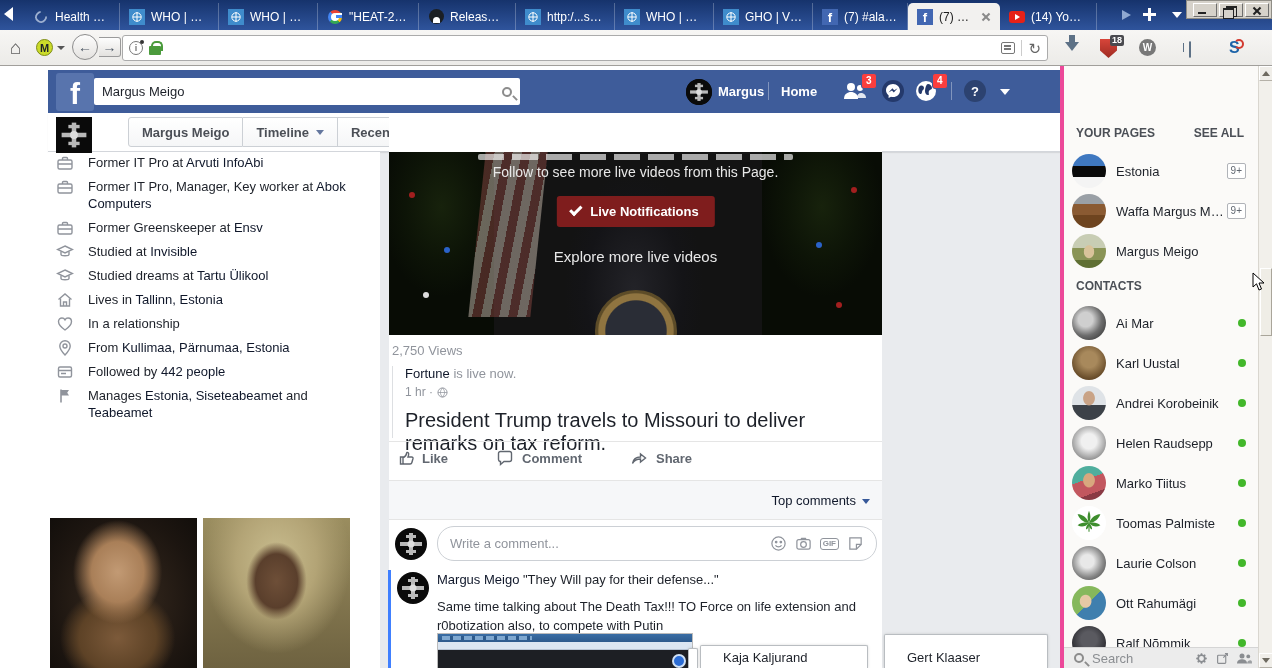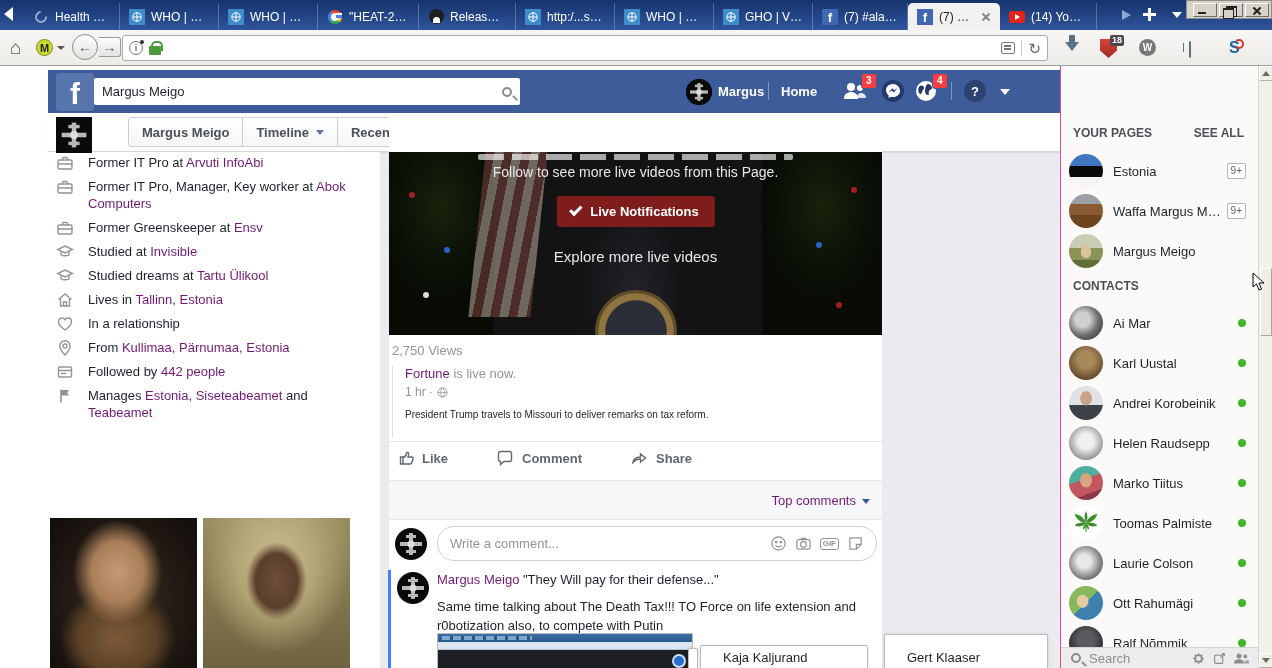--- a/index.html
+++ b/index.html
@@ -107,21 +107,21 @@
   .subhdr{background:#fff;border-bottom:1px solid #d3d6db;box-shadow:0 1px 1px rgba(0,0,0,.08);}
   .segbtn{height:30px;border:1px solid #ccd0d5;background:linear-gradient(#fff,#f5f6f7);display:flex;align-items:center;
           gap:7px;padding:0 13px;font-weight:bold;color:#4b4f56;font-size:13px;}
   .blue-caret{width:0;height:0;border-left:4px solid transparent;border-right:4px solid transparent;border-top:5px solid #64779e;}
   .avatar-sq{border-radius:0;overflow:hidden;background:#000;}
   .circle{border-radius:50%;overflow:hidden;}
 
   
   .about-item{position:relative;padding-left:32px;margin-bottom:7px;line-height:17px;font-size:13px;color:#1d2129;width:316px;}
   .about-item svg{position:absolute;left:0;top:0;}
-  .fb-link{color:#701a75;}
+  .fb-link{color:#0f172a;}
 
   
   .video{background:#131313;overflow:hidden;}
   .tree{position:absolute;top:0;height:100%;width:105px;
         background:radial-gradient(60px 90px at 50% 30%,#17220c 0%,#0d1407 60%,#080c05 100%);}
   .orn{position:absolute;width:6px;height:6px;border-radius:50%;}
   .flagstripes{position:absolute;left:88px;top:0;width:62px;height:165px;transform:skewX(-6deg);
         background:repeating-linear-gradient(95deg,#7c413c 0 9px,#b8aca0 9px 18px);opacity:.55;}
   .figure{position:absolute;left:150px;top:10px;width:190px;height:100%;
         background:radial-gradient(70px 120px at 50% 70%,#232328 0%,#141417 70%,rgba(0,0,0,0) 100%);}
@@ -142,21 +142,21 @@
   .blue-rail{background:#4080ff;}
   .mini-shot{overflow:hidden;border:1px solid #bbb;}
   .ms-title{height:8px;background:linear-gradient(#3a6ea5,#2d5a8c);position:relative;}
   .ms-title::after{content:"";position:absolute;left:4px;top:2px;width:90px;height:4px;
         background:repeating-linear-gradient(90deg,#7fa8d0 0 8px,#2d5a8c 8px 11px);}
   .ms-nav{height:8px;background:#dce6f2;border-bottom:1px solid #b8c4d4;}
   .ms-body{height:44px;background:#1d1f24;position:relative;}
   .ms-globe{position:absolute;right:6px;top:4px;width:14px;height:14px;border-radius:50%;background:#2b6cd4;border:2px solid #cfe0f4;}
 
   
-  .rsb{background:#fbfaf8;border-left:1px solid #ec4899;}
+  .rsb{background:#fbfaf8;border-left:4px solid #ec4899;}
   .rsb-title{font-size:12px;font-weight:bold;color:#4b4f56;}
   .row-name{font-size:13px;color:#1d2129;white-space:nowrap;overflow:hidden;text-overflow:ellipsis;}
   .plus-badge{border:1px solid #b0b3b8;background:#fff;border-radius:2px;font-size:10px;color:#606770;padding:1px 3px;line-height:1.2;}
   .green-dot{width:8px;height:8px;border-radius:50%;background:#42b72a;}
   .chat-search{background:#ececec;border-top:1px solid #d5d5d5;display:flex;align-items:center;gap:8px;padding:0 10px;}
   .chat-tab{background:#fff;border:1px solid #b9bdc1;border-bottom:none;border-radius:2px 2px 0 0;
             box-shadow:0 0 3px rgba(0,0,0,.15);font-size:13px;color:#1d2129;}
 
   
   .sb-track{background:#f2f0eb;border-left:1px solid #d9d6cf;}
@@ -485,21 +485,21 @@
 
     <span class="ab gray-txt" style="left:392px;top:277px">2,750 Views</span>
     <div class="ab" style="left:392px;top:300px;width:480px;border-left:1px solid #dddfe2;padding-left:12px;height:72px">
       <div><span class="fb-link bold">Fortune</span><span class="gray-txt"> is live now.</span></div>
       <div style="margin-top:3px" class="gray-txt"><span style="font-size:12px">1 hr ·</span>
         <svg width="11" height="11" viewBox="0 0 12 12" style="vertical-align:-2px">
             <circle cx="6" cy="6" r="5" fill="none" stroke="#90949c"></circle>
             <path d="M1 6h10M6 1c-3 3-3 7 0 10M6 1c3 3 3 7 0 10" fill="none" stroke="#90949c" stroke-width=".8"></path>
           </svg>
       </div>
-      <div style="margin-top:10px;font-size:10px;color:#1d2129">President Trump travels to Missouri to deliver remarks on tax reform.</div>
+      <div style="margin-top:10px;font-size:20px;color:#1d2129">President Trump travels to Missouri to deliver remarks on tax reform.</div>
     </div>
 
     <div class="ab divider" style="left:389px;top:375px;width:493px"></div>
 
     <div class="ab" style="left:398px;top:383px;display:flex;gap:48px;align-items:center">
       <span style="display:flex;gap:6px;align-items:center">
         <svg width="18" height="18" viewBox="0 0 18 18" fill="none" stroke="#616770" stroke-width="1.4">
             <path d="M2.5 8h2.5v7H2.5zM5 14.2c.4.5.9.8 1.6.8h5.6c.8 0 1.4-.5 1.6-1.2l1.2-4.3c.2-.8-.4-1.5-1.2-1.5H10c.5-1.2.8-2.6.6-3.6-.3-1.2-1.8-1.3-1.9-.5-.2 2-1.2 3.7-3.7 4.9"></path>
           </svg>
         <span class="act-lbl">Like</span>

